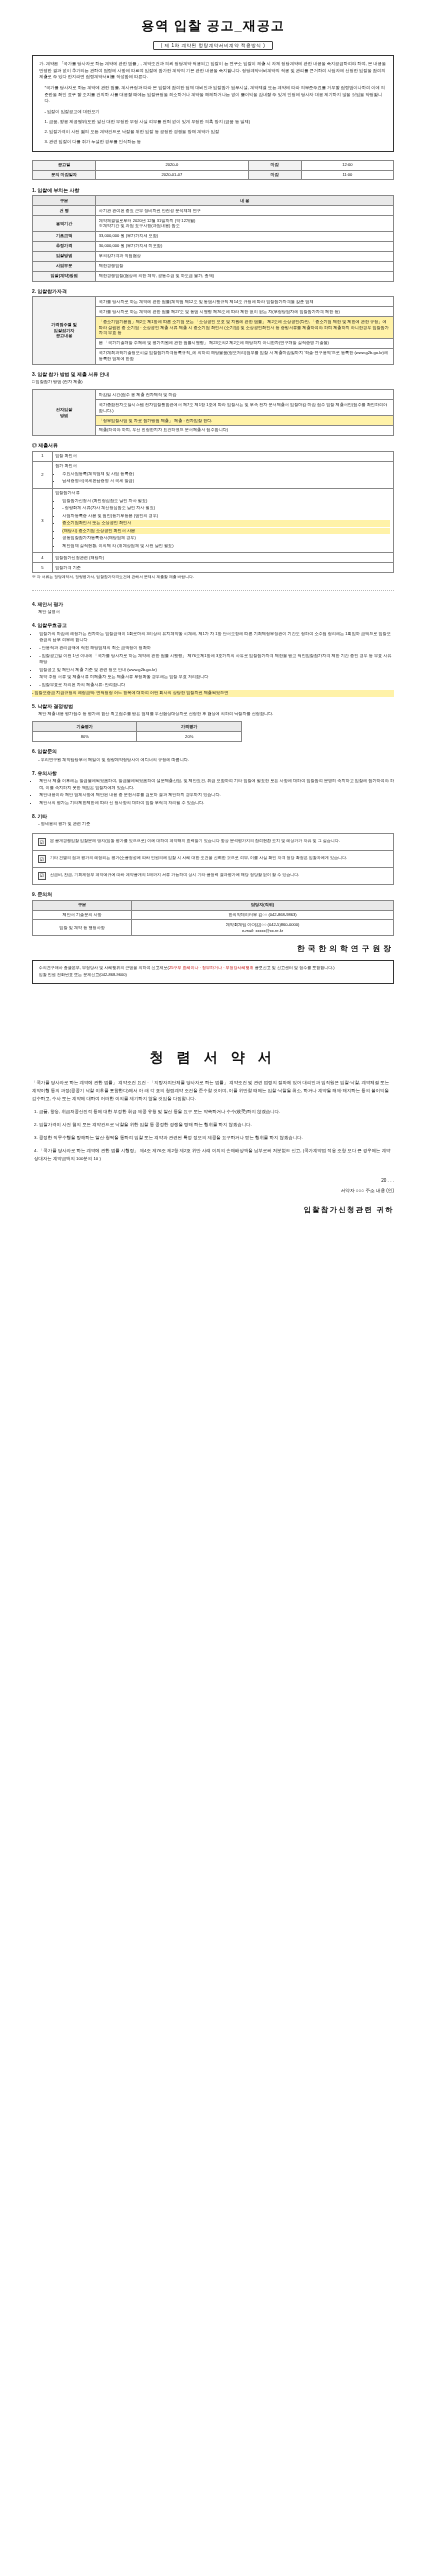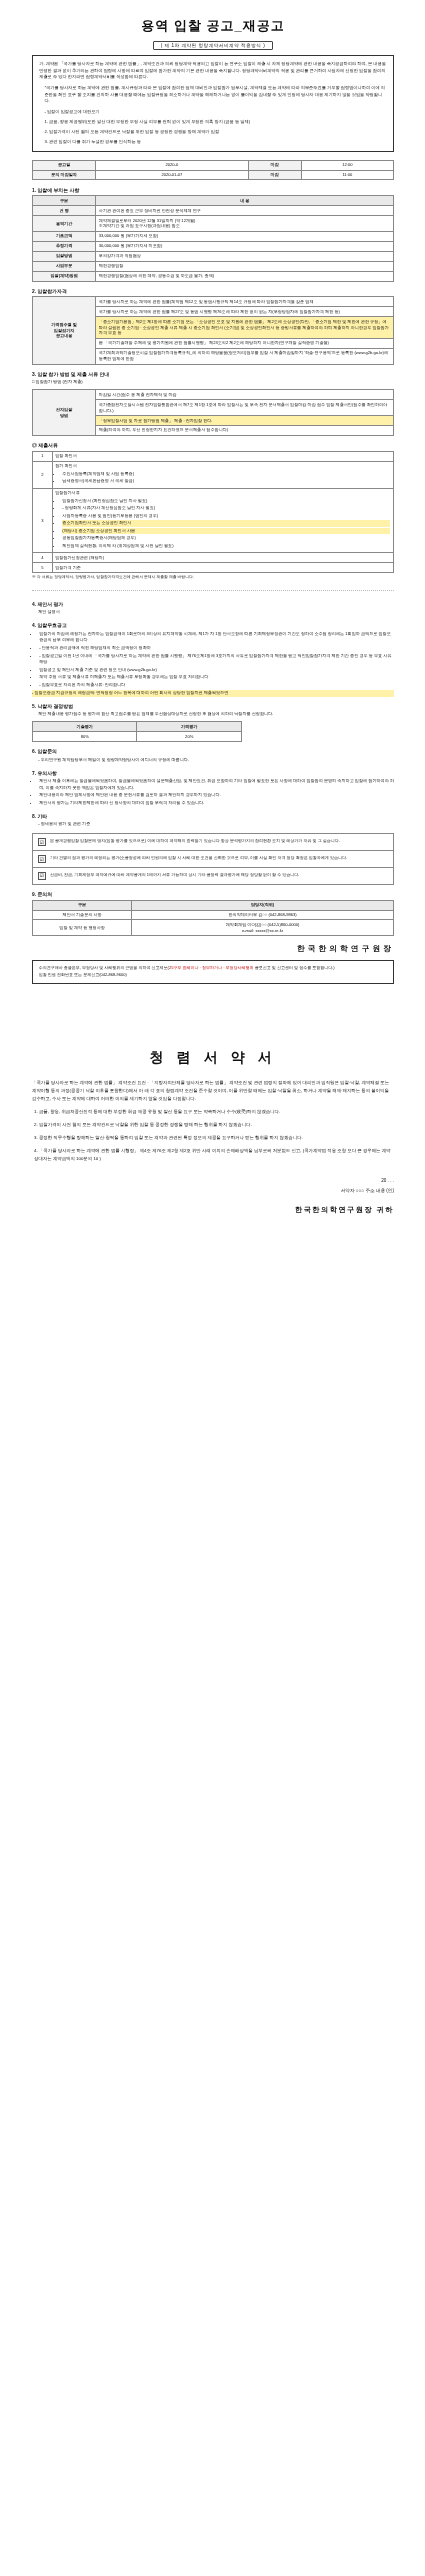--- a/index.html
+++ b/index.html
@@ -397,15 +397,15 @@
       <li>1. 금품, 향응, 위급처공산진적 등에 대한 부정한 취급 제공 유청 및 알선 등을 요구 또는 약속하거나 수수(收受)하지 않겠습니다.</li>
       <li>2. 입찰가격이 사전 협의 모든 계약건으로 낙찰을 위한 입찰 등 공정한 경쟁을 방해 하는 행위를 하지 않겠습니다.</li>
       <li>3. 공정한 직무수행을 방해하는 알선·청탁을 통하여 입찰 또는 계약과 관련된 특정 정보의 제공을 요구하거나 받는 행위를 하지 않겠습니다.</li>
       <li>4. 「국가를 당사자로 하는 계약에 관한 법률 시행령」 제4조 제76조 제2항 제2호 위반 사례 이외의 손해배상액을 남부로써 처분없으 신고, (국가계약법 적용 조항 보다 큰 경우에는 계약상대자는 계약금액의 100분의 10 )</li>
     </ol>
   </div>
   <div class="sign-line">
     <div>20       .       .       .</div>
     <div>서약자 ○○○ 주소 내용        (인)</div>
   </div>
-  <div class="sign-org">한국한의학연구원장 귀하</div>
+  <div class="sign-org">입찰참가신청관련 귀하</div>
 </div>
 
 
 </body></html>

